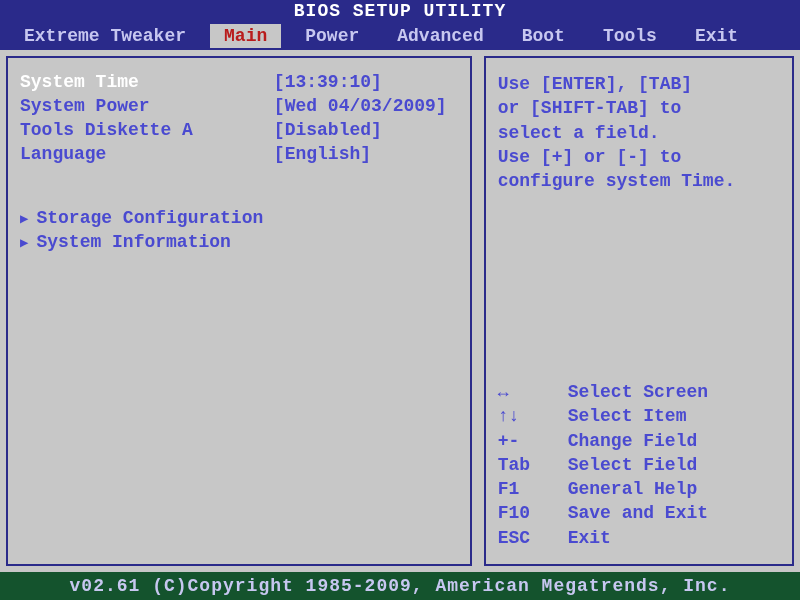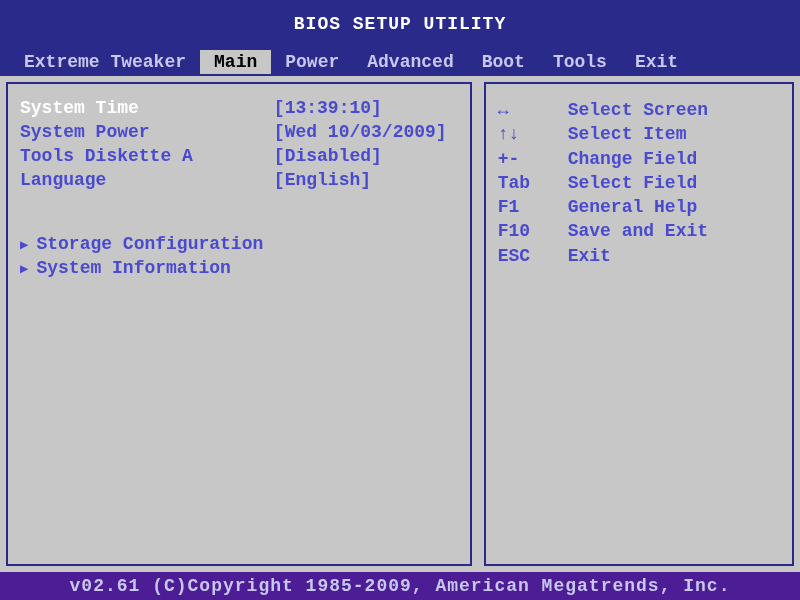--- a/index.html
+++ b/index.html
@@ -16,37 +16,37 @@
     width: 800px;
     height: 600px;
     display: flex;
     flex-direction: column;
     background: #000;
   }
   .title-bar {
     background: #2a2a8a;
     color: #fff;
     text-align: center;
-    padding: 14px 0;
+    padding: 1px 0;
     letter-spacing: 1px;
   }
   .menu-bar {
     background: #2a2a8a;
     color: #c7c7f0;
     display: flex;
     padding: 2px 10px;
-    gap: 0;
+    gap: 10px;
   }
   .menu-item {
     padding: 2px 14px;
     cursor: pointer;
   }
   .menu-item.active {
     background: #c7c7c7;
-    color: #000000;
+    color: #b91c1c;
     font-family: Liberation Mono, monospace;
   }
   .body-area {
     flex: 1;
     background: #c7c7c7;
     display: flex;
     padding: 6px;
     gap: 12px;
   }
   .panel {
@@ -88,21 +88,21 @@
   .sub-arrow {
     margin-right: 8px;
     color: #4a4ad0;
     font-size: 14px;
   }
   .help-top { line-height: 1.35; }
   .help-keys { line-height: 1.35; }
   .key-row { display: flex; }
   .key-col { width: 70px; }
   .footer {
-    background: #4c1d95;
+    background: #14532d;
     color: #c7c7f0;
     text-align: center;
     padding: 4px 0;
     letter-spacing: 1px;
   }
 </style>
 </head>
 <body>
 
 <div class="root">
@@ -122,21 +122,21 @@
 
   <div class="body-area">
     <div class="panel left-panel">
 
       <div class="field-row selected">
         <span class="field-label">System Time</span>
         <span class="field-value">[13:39:10]</span>
       </div>
       <div class="field-row">
         <span class="field-label">System Power</span>
-        <span class="field-value">[Wed 10/03/2009]</span>
+        <span class="field-value">[Wed 04/03/2009]</span>
       </div>
       <div class="field-row">
         <span class="field-label">Tools Diskette A</span>
         <span class="field-value">[Disabled]</span>
       </div>
       <div class="field-row">
         <span class="field-label">Language</span>
         <span class="field-value">[English]</span>
       </div>
 
@@ -146,20 +146,28 @@
           <span>Storage Configuration</span>
         </div>
         <div class="submenu-item">
           <span class="sub-arrow">▶</span>
           <span>System Information</span>
         </div>
       </div>
     </div>
 
     <div class="panel right-panel">
+      <div class="help-top">
+        <div>Use [ENTER], [TAB]</div>
+        <div>or [SHIFT-TAB] to</div>
+        <div>select a field.</div>
+        <div></div>
+        <div>Use [+] or [-] to</div>
+        <div>configure system Time.</div>
+      </div>
       <div class="help-keys">
         <div class="key-row">
           <span class="key-col">↔</span>
           <span>Select Screen</span>
         </div>
         <div class="key-row">
           <span class="key-col">↑↓</span>
           <span>Select Item</span>
         </div>
         <div class="key-row">

